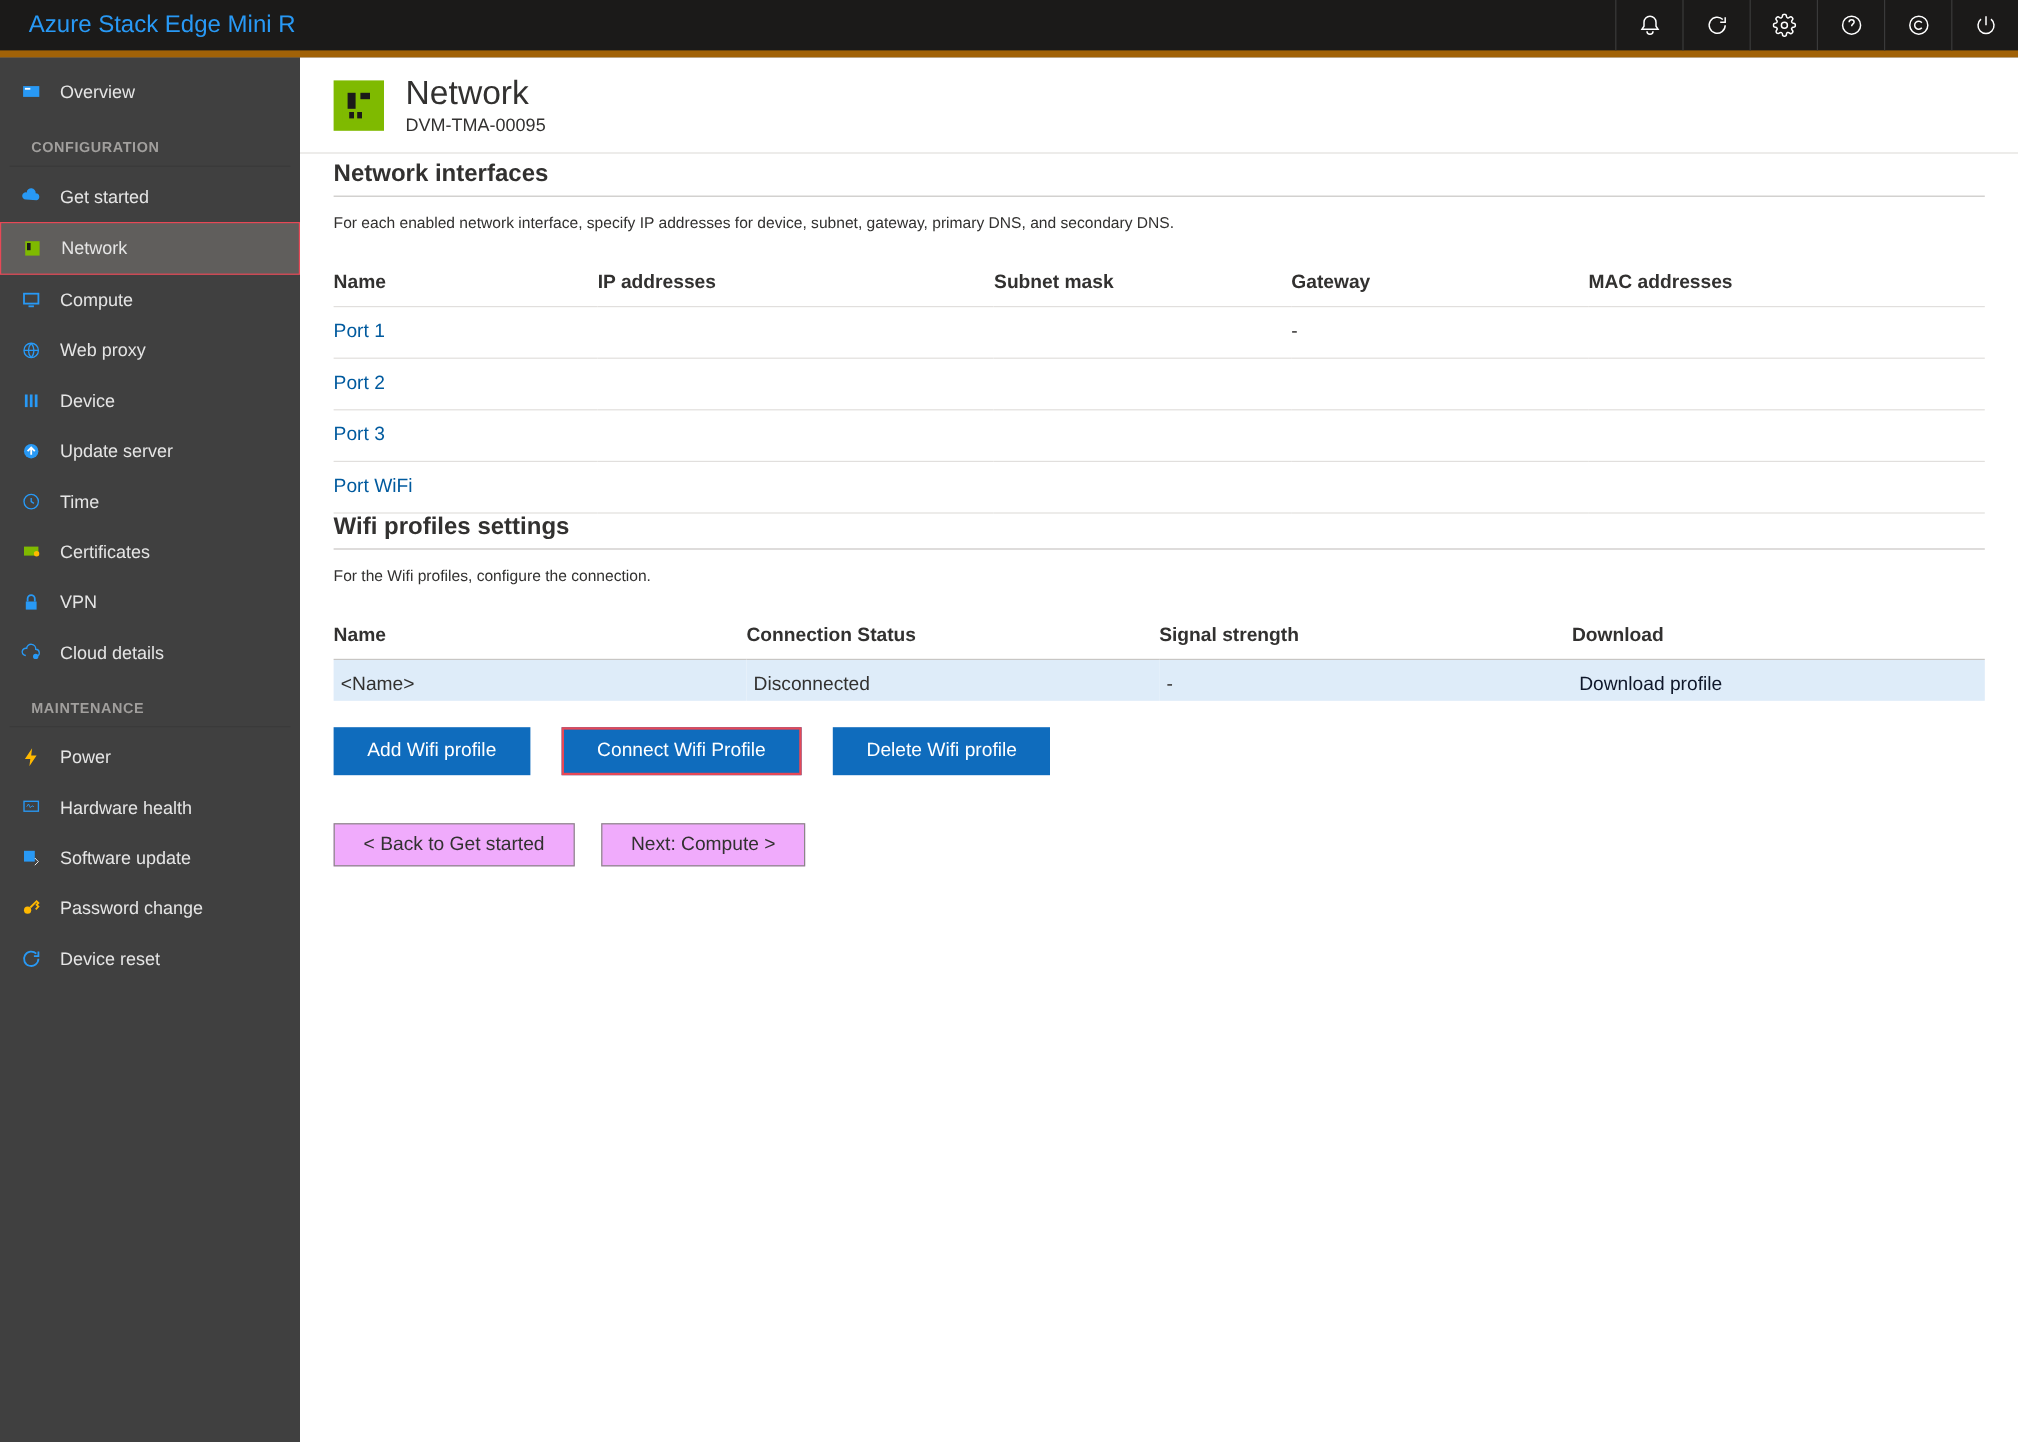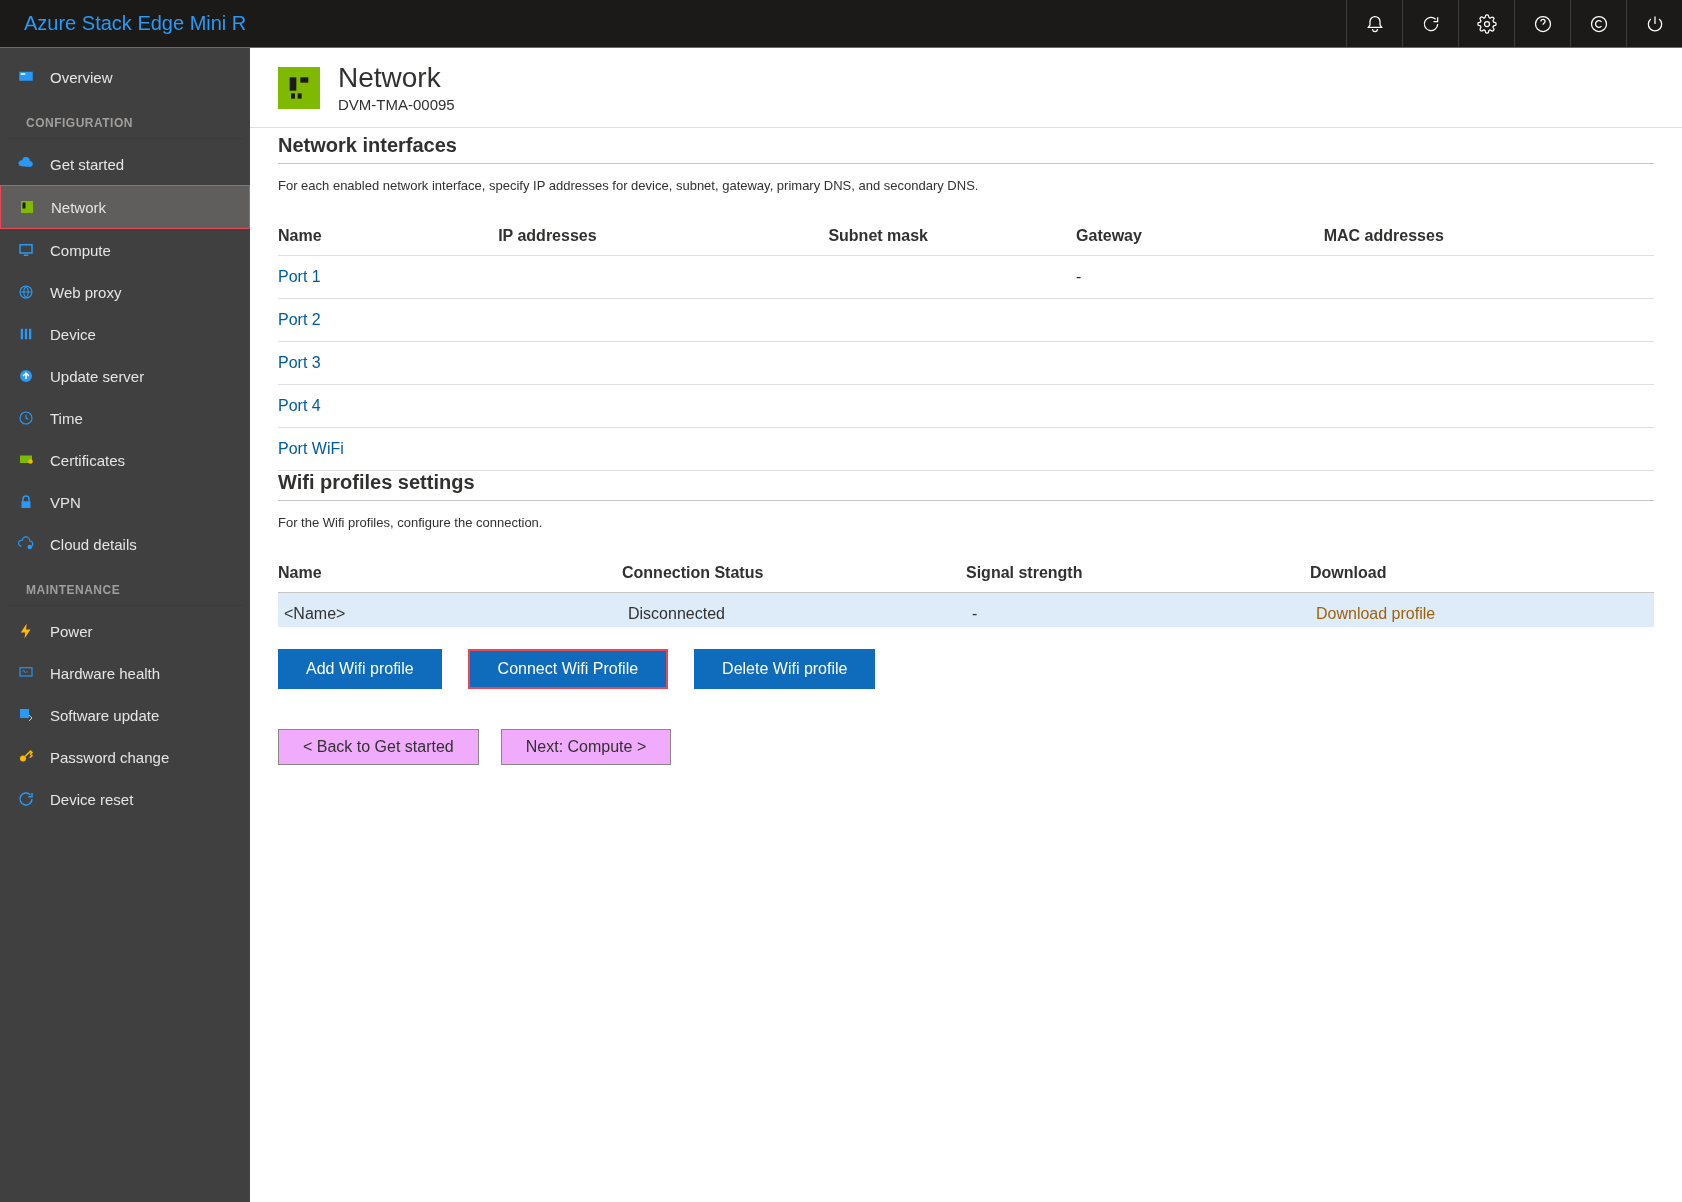--- a/index.html
+++ b/index.html
@@ -1,18 +1,18 @@
 <!DOCTYPE html>
 <html><head>
 <meta charset="utf-8">
 <style>
 * { box-sizing: border-box; margin: 0; padding: 0; }
 body { font-family: "Segoe UI", Arial, sans-serif; font-size: 14px; color: #323130; background: #fff; }
 
-.topbar { background: #1b1a19; height: 48px; display: flex; align-items: center; justify-content: space-between; border-bottom: 1px solid #a16207; }
+.topbar { background: #1b1a19; height: 48px; display: flex; align-items: center; justify-content: space-between; border-bottom: 6px solid #a16207; }
 .brand { color: #2899f5; font-size: 20px; font-weight: 400; padding-left: 24px; }
 .topbar-icons { display: flex; height: 100%; }
 .topbar-icons .ticon { width: 56px; display: flex; align-items: center; justify-content: center; border-left: 1px solid #3a3a3a; color: #fff; cursor: pointer; }
 .topbar-icons .ticon svg { width: 20px; height: 20px; stroke: #fff; fill: none; stroke-width: 1.5; }
 
 .layout { display: flex; height: calc(100vh - 48px); min-height: 870px; }
 .sidebar { width: 250px; background: #404040; color: #e5e5e5; padding-top: 8px; overflow-y: auto; flex-shrink: 0; }
 .side-item { display: flex; align-items: center; padding: 11px 16px; cursor: pointer; font-size: 15px; }
 .side-item.active { background: #605e5c; border: 1px solid #e74856; }
 .side-item .sicon { width: 20px; height: 20px; margin-right: 14px; display: flex; align-items: center; justify-content: center; flex-shrink: 0; }
@@ -31,21 +31,21 @@
 
 table.net { width: 100%; border-collapse: collapse; margin-top: 28px; }
 table.net th { text-align: left; font-weight: 600; font-size: 16px; padding: 6px 8px 10px 0; }
 table.net td { padding: 12px 8px 12px 0; border-top: 1px solid #e1dfdd; border-bottom: 1px solid #e1dfdd; font-size: 16px; }
 table.net td a { color: #005a9e; text-decoration: none; }
 
 table.wifi { width: 100%; border-collapse: collapse; margin-top: 28px; }
 table.wifi th { text-align: left; font-weight: 600; font-size: 16px; padding: 6px 8px 10px 0; }
 table.wifi tbody tr { background: #deecf9; }
 table.wifi td { padding: 12px 8px 4px 6px; font-size: 16px; border-top: 1px solid #c8c6c4; }
-table.wifi td a { color: #a16207; text-decoration: none; }
+table.wifi td a { color: #0f172a; text-decoration: none; }
 
 .btn-row { margin-top: 22px; display: flex; gap: 26px; }
 .btn-primary { background: #0f6cbd; color: #ffffff; border: none; font-size: 16px; padding: 9px 28px; cursor: pointer; }
 .btn-primary.highlight { border: 2px solid #e74856; }
 
 .footer-nav { margin-top: 40px; display: flex; gap: 22px; padding-bottom: 20px; }
 .btn-outline { background: #f0abfc; border: 1px solid #8a8886; font-size: 16px; padding: 8px 24px; cursor: pointer; color: #323130; }
 
 .sicon svg { width: 18px; height: 18px; }
 </style>
@@ -290,27 +290,20 @@
                 <td><mac address=""></mac></td>
               </tr>
               <tr>
                 <td><a href="#">Port 3</a></td>
                 <td></td>
                 <td></td>
                 <td></td>
                 <td><mac address=""></mac></td>
               </tr>
               <tr>
-                <td><a href="#">Port 4</a></td>
-                <td></td>
-                <td></td>
-                <td></td>
-                <td><mac address=""></mac></td>
-              </tr>
-              <tr>
                 <td><a href="#">Port WiFi</a></td>
                 <td><ip address=""></ip></td>
                 <td><subnet mask=""></subnet></td>
                 <td><gateway></gateway></td>
                 <td><mac address=""></mac></td>
               </tr>
             </tbody>
         </table>
       </div>
 

